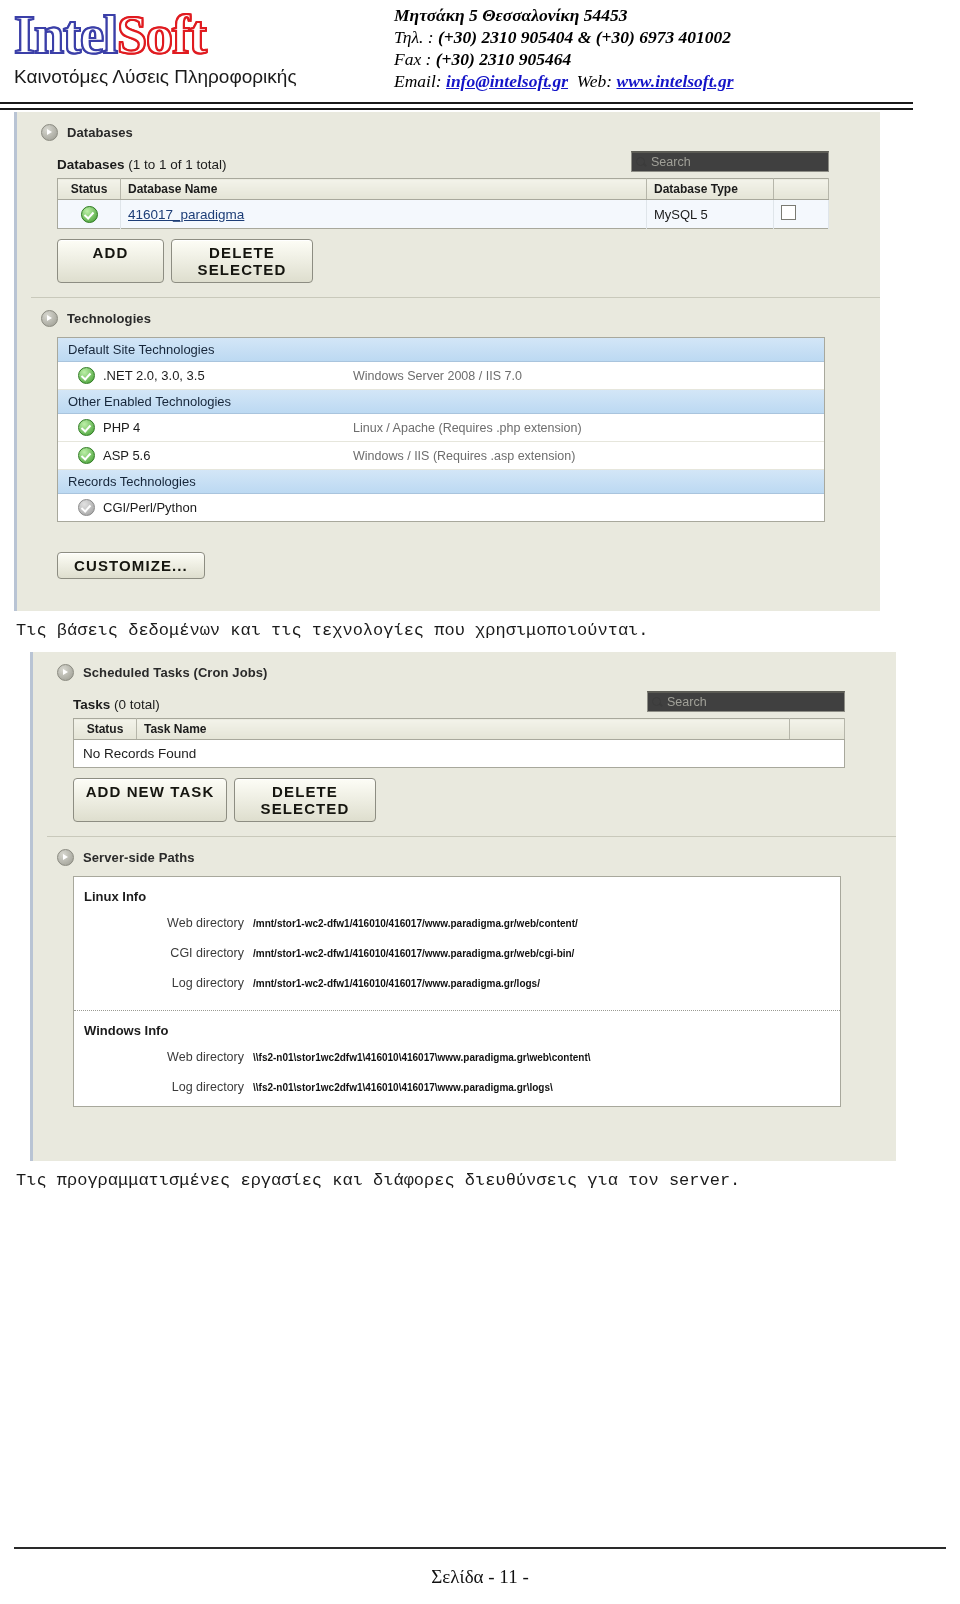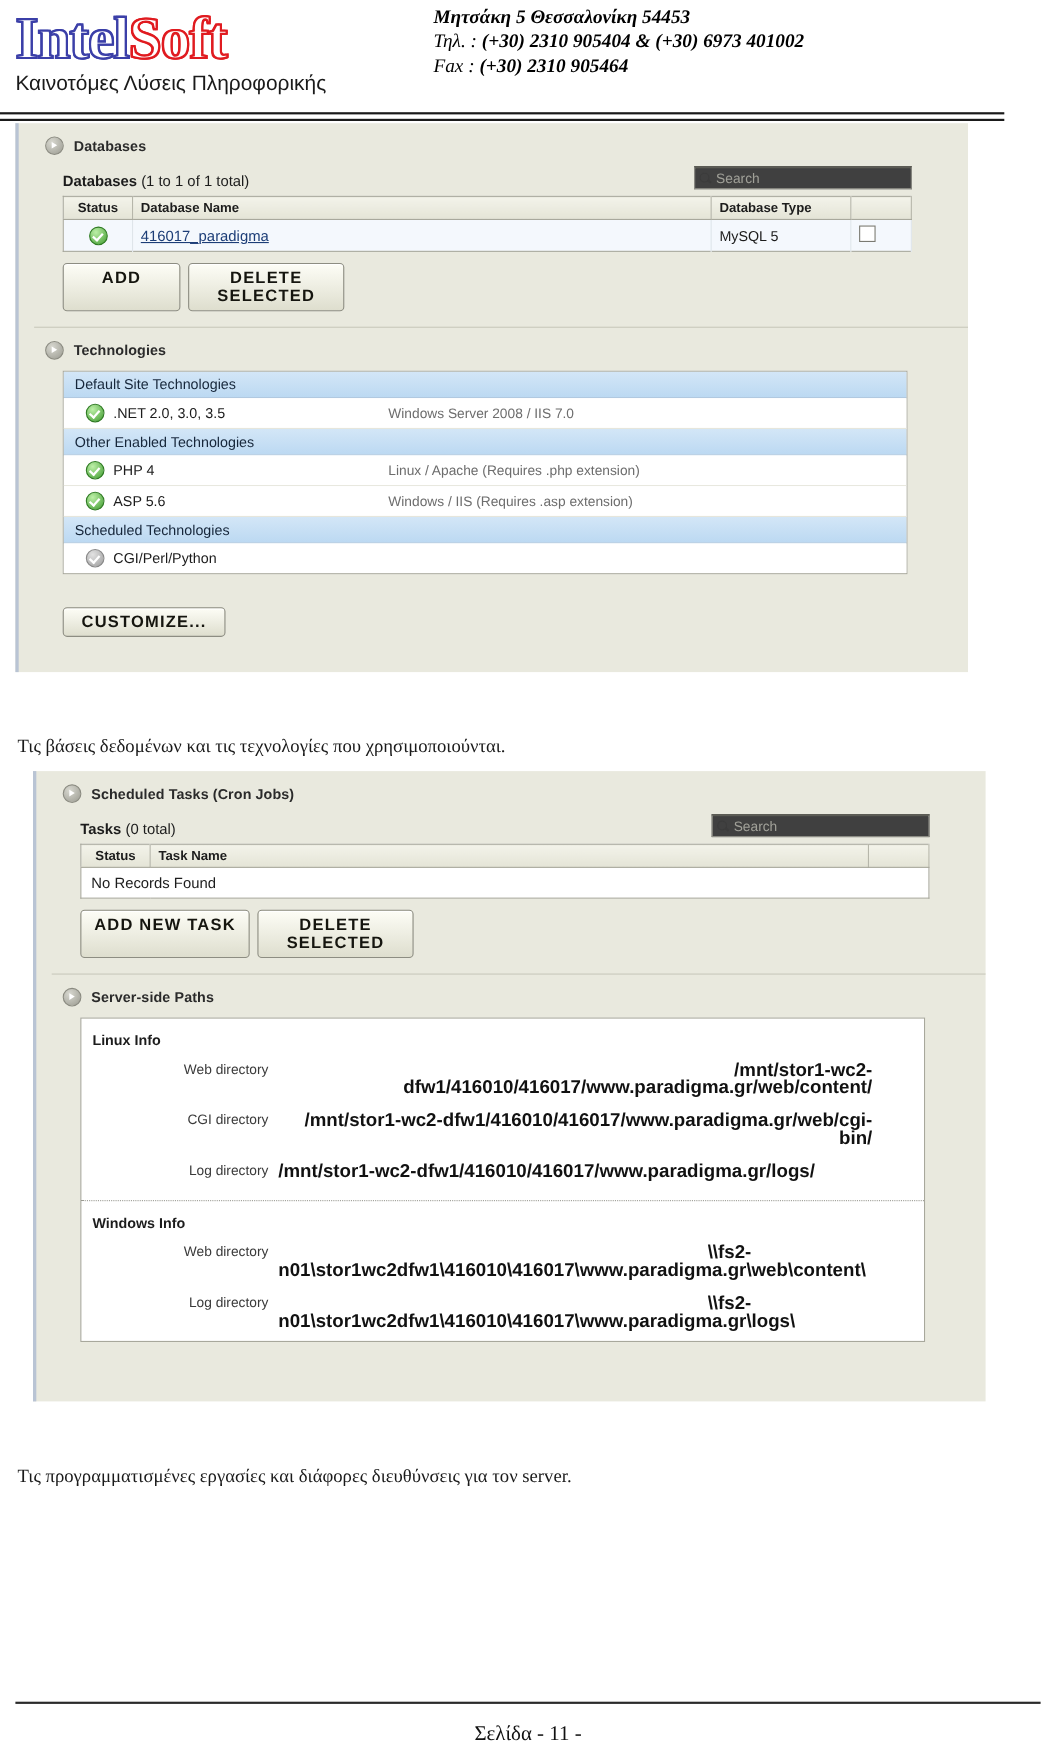--- a/index.html
+++ b/index.html
@@ -153,26 +153,26 @@
 
   
   .pathbox { width:766px; border:1px solid #a8a89c; background:#fff; padding:0; }
   .path-sect-title { font-size:13px; font-weight:bold; color:#1c1c1c; padding:12px 0 8px 10px; }
   .path-dotted { border-top:1px dotted #9a9a92; margin:8px 0 0 0; }
   .path-row { display:flex; padding:4px 0 10px 0; }
   .path-label {
     width:170px; text-align:right; font-size:12.5px; color:#3a3a3a;
     padding-right:9px; flex:0 0 auto;
   }
-  .path-val { font-size:17px; font-weight:bold; color:#111; line-height:16px; max-width:540px;text-align:right; }
+  .path-val { font-size:10px; font-weight:bold; color:#111; line-height:16px; max-width:540px; }
 
   
   .caption {
-    font-family:Liberation Serif, serif;
-    font-size:17px; color:#1a1a1a; padding:10px 0 0 16px;margin-top:48px;
+    font-family:Liberation Mono, monospace;
+    font-size:17px; color:#1a1a1a; padding:10px 0 0 16px;
   }
 
   
   .foot-rule { position:absolute; left:14px; top:1547px; width:932px; border-top:2px solid #2a2a2a; }
   .foot-page {
     position:absolute; left:0; top:1566px; width:960px; text-align:center;
     font-family:"Liberation Serif", serif; font-size:19px; color:#111;
   }
 </style>
 </head>
@@ -180,20 +180,21 @@
 
 <div class="doc-header">
   <div class="logo-block">
     <div class="logo-word"><span class="logo-intel">Intel</span><span class="logo-soft">Soft</span></div>
     <div class="logo-tag">Καινοτόμες Λύσεις Πληροφορικής</div>
   </div>
   <div class="contact-block">
     <div><span class="b">Μητσάκη 5   Θεσσαλονίκη 54453</span></div>
     <div><span>Τηλ. :</span> <span class="b">(+30) 2310 905404  &amp;  (+30) 6973 401002</span></div>
     <div><span>Fax :</span> <span class="b">(+30) 2310 905464</span></div>
+    <div><span>Email:</span> <a href="#">info@intelsoft.gr</a>&nbsp; <span>Web:</span> <a href="#">www.intelsoft.gr</a></div>
   </div>
   <div class="hdr-rule"></div>
   <div class="hdr-rule2"></div>
 </div>
 
 <div class="shot" style="margin-left:14px; width:866px;">
 
   <div>
     <div class="panel-head">
       <span class="exp-icon"></span>
@@ -257,21 +258,21 @@
           <span class="ok-ico"></span>
           <span class="tech-name">PHP 4</span>
           <span class="tech-desc">Linux / Apache (Requires .php extension)</span>
         </div>
         <div class="tech-row">
           <span class="ok-ico"></span>
           <span class="tech-name">ASP 5.6</span>
           <span class="tech-desc">Windows / IIS (Requires .asp extension)</span>
         </div>
 
-        <div class="tech-group">Scheduled Technologies</div>
+        <div class="tech-group">Records Technologies</div>
         <div class="tech-row">
           <span class="off-ico"></span>
           <span class="tech-name">CGI/Perl/Python</span>
           <span class="tech-desc"></span>
         </div>
 
       </div>
       <div class="btn-row" style="margin-top:30px;">
         <div class="btn" style="width:146px;">CUSTOMIZE...</div>
       </div>

